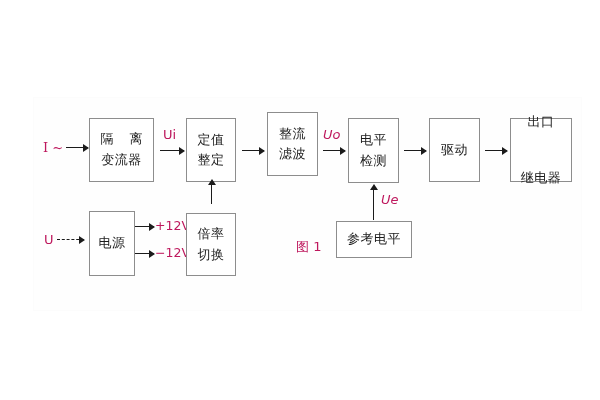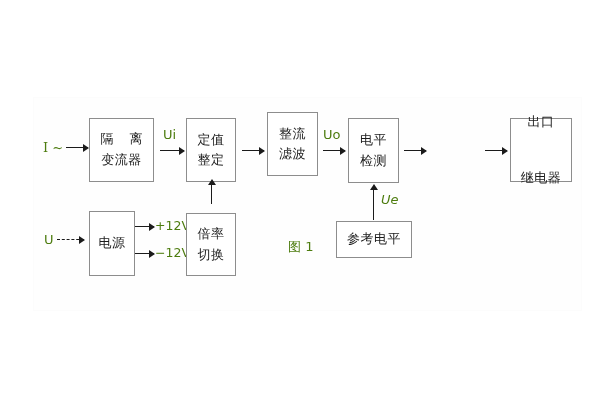--- a/index.html
+++ b/index.html
@@ -40,21 +40,21 @@
     line-height: 1.55;
     letter-spacing: 0.5px;
     white-space: nowrap;
   }
   .box .ln { display: block; }
   .box .ln.wide { letter-spacing: 4px; text-indent: 4px; font-family: Liberation Mono, monospace; }
 
   
   .lbl {
     position: absolute;
-    color: #4d7c0f;
+    color: #be185d;
     font-size: 13px;
     white-space: nowrap;
     line-height: 1;
     text-align: center;
   }
   .lbl.small { font-size: 12.5px; }
   .lbl.serif { font-family: "DejaVu Serif", "Liberation Serif", serif; }
 
   
   .arrow-r {
@@ -116,30 +116,33 @@
     <span class="ln">整定</span>
   </div>
 
   <div class="arrow-r" style="left:242px; top:150px; width:22px;"></div>
 
   <div class="box" style="left:267px; top:112px; width:51px; height:64px;">
     <span class="ln">整流</span>
     <span class="ln">滤波</span>
   </div>
 
-  <div class="lbl" style="left:323px; top:128px;">Uo</div>
+  <div class="lbl" style="left:323px; top:128px;font-style:italic;">Uo</div>
   <div class="arrow-r" style="left:323px; top:150px; width:22px;"></div>
 
   <div class="box" style="left:348px; top:118px; width:51px; height:65px;">
     <span class="ln">电平</span>
     <span class="ln">检测</span>
   </div>
 
   <div class="arrow-r" style="left:404px; top:150px; width:22px;"></div>
 
+  <div class="box" style="left:429px; top:118px; width:51px; height:64px;">
+    <span class="ln">驱动</span>
+  </div>
 
   <div class="arrow-r" style="left:485px; top:150px; width:22px;"></div>
 
   <div class="box" style="left:510px; top:118px; width:62px; height:64px;gap:36px;">
     <span class="ln">出口</span>
     <span class="ln">继电器</span>
   </div>
 
   <div class="lbl" style="left:44px; top:233px;">U</div>
   <div class="arrow-r dashed" style="left:57px; top:239px; width:27px;"></div>
@@ -154,21 +157,21 @@
   <div class="arrow-r" style="left:135px; top:253px; width:19px;"></div>
   <div class="lbl small" style="left:155px; top:247px;">−12V</div>
 
   <div class="box" style="left:186px; top:205px; width:50px; height:63px;margin-top:8px;">
     <span class="ln">倍率</span>
     <span class="ln">切换</span>
   </div>
 
   <div class="arrow-u" style="left:211px; top:185px; height:19px;"></div>
 
-  <div class="lbl" style="left:288px; top:240px;">图 1</div>
+  <div class="lbl" style="left:296px; top:240px;">图 1</div>
 
   <div class="box" style="left:336px; top:221px; width:76px; height:37px;">
     <span class="ln">参考电平</span>
   </div>
 
   <div class="arrow-u" style="left:373px; top:190px; height:30px;"></div>
   <div class="lbl" style="left:381px; top:193px;font-style:italic;">Ue</div>
 
 </div>
 

